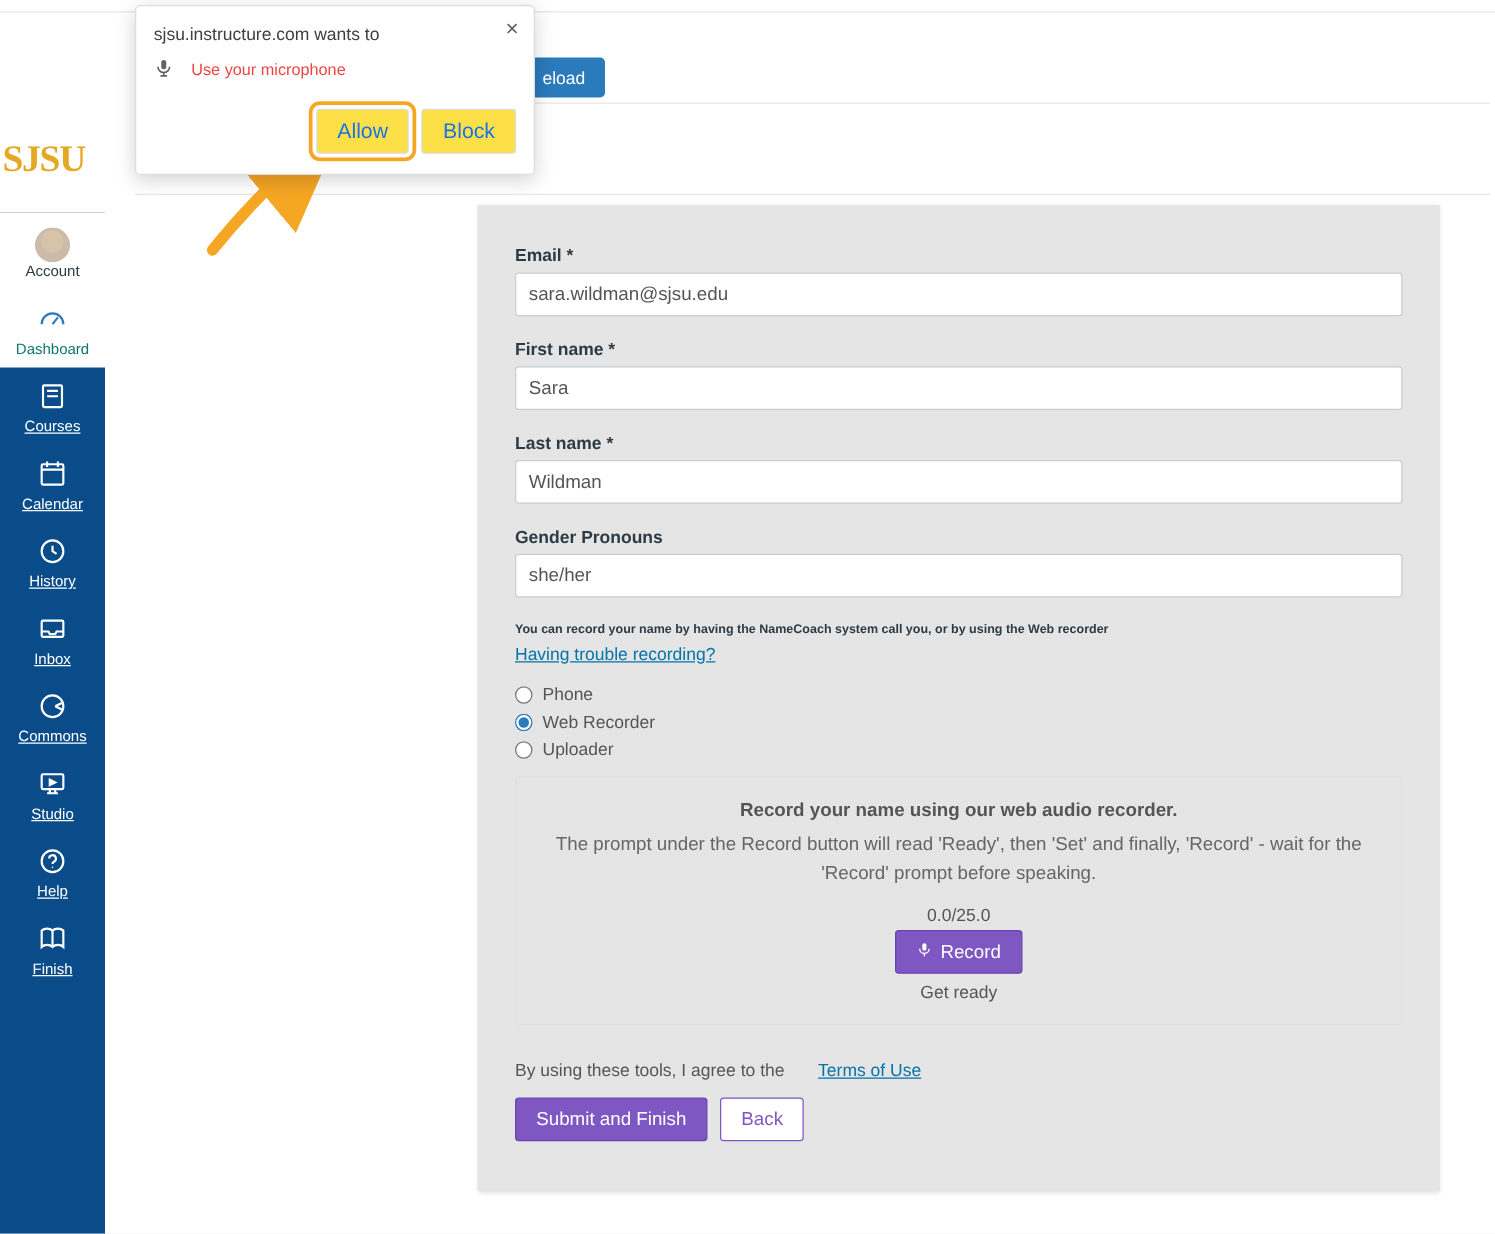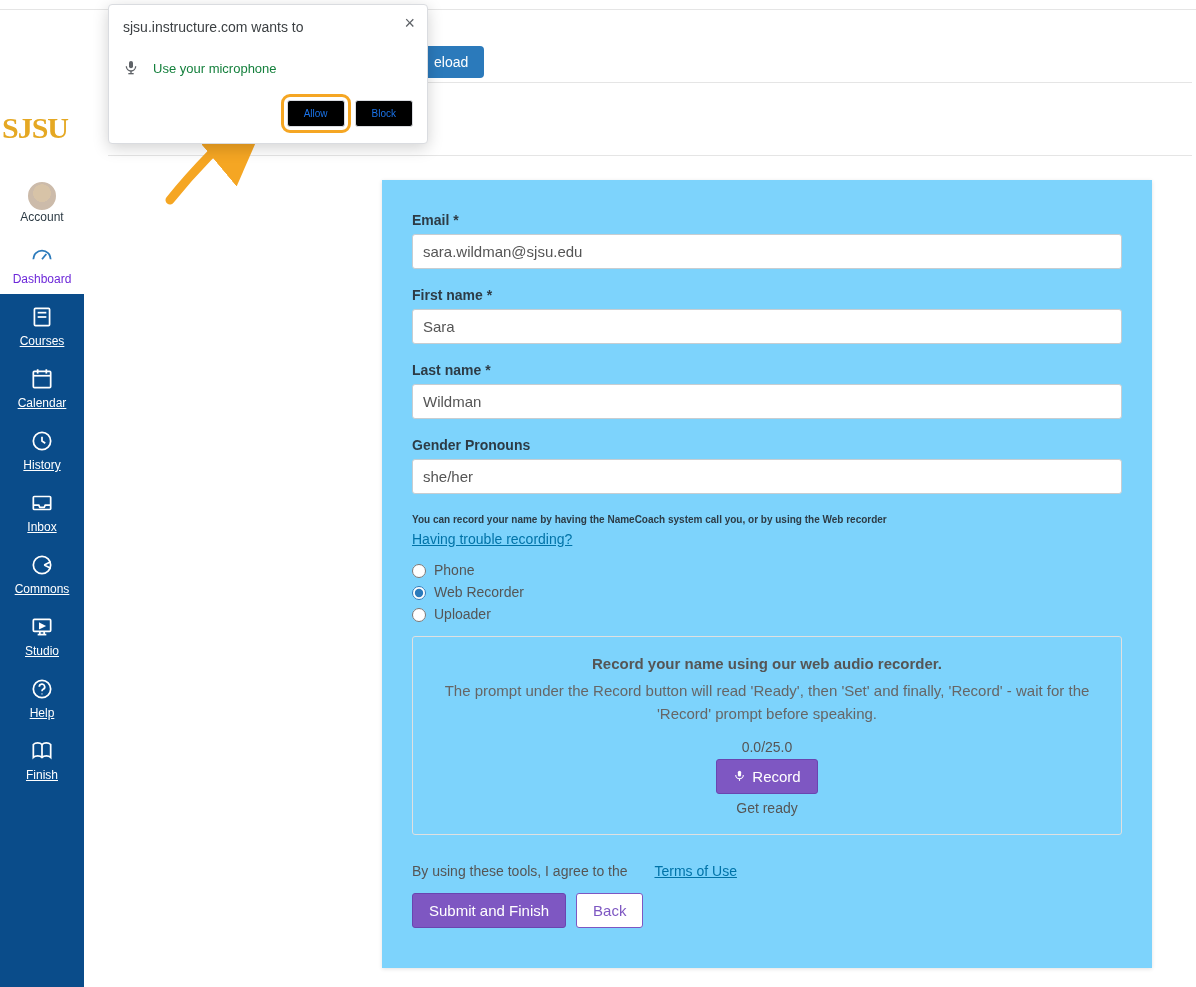--- a/index.html
+++ b/index.html
@@ -10,27 +10,27 @@
     .reload-wrap { position: absolute; top: 46px; left: 418px; }
     .reload-btn { background: #2b7abb; color: #fff; border: none; border-radius: 4px; padding: 8px 16px; font-size: 14px; cursor: pointer; }
 
     .sidebar { position: absolute; top: 170px; left: 0; width: 84px; bottom: 0; background: #0a4c8a; color: #fff; display: flex; flex-direction: column; align-items: center; }
     .logo-area { position: absolute; top: 98px; left: 2px; height: 60px; display: flex; align-items: center; color: #e5a823; font-weight: 900; font-size: 30px; letter-spacing: -1px; font-family: Georgia, serif; }
     .side-item { width: 84px; text-align: center; padding: 10px 2px 8px; font-size: 12px; cursor: pointer; text-decoration: none; }
     .side-item.active { background: #fff; color: #2b7abb; }
     .side-item .icon { display: block; margin: 0 auto 4px; height: 26px; }
     .side-item .label { text-decoration: underline; }
     .side-item.noline .label { text-decoration: none; }
-    .side-item.active .label { color: #6d28d9; }
+    .side-item.active .label { color: #0f766e; }
     .avatar { width: 32px; height: 32px; border-radius: 50%; background: radial-gradient(circle at 50% 40%, #d7c3a7 0 40%, #cba 41% 100%); border: 2px solid #fff; display: inline-block; }
 
     .content-border { position: absolute; top: 82px; left: 108px; right: 4px; border-top: 1px solid #e5e5e5; }
     .content-border2 { position: absolute; top: 155px; left: 108px; right: 4px; border-top: 1px solid #e5e5e5; }
 
-    .card { position: absolute; top: 180px; left: 382px; width: 770px; background: #7dd3fc; box-shadow: 0 1px 4px rgba(0,0,0,0.12); padding: 32px 30px 40px; }
+    .card { position: absolute; top: 164px; left: 382px; width: 770px; background: #e5e5e5; box-shadow: 0 1px 4px rgba(0,0,0,0.12); padding: 32px 30px 40px; }
 
     .flabel { font-weight: 700; font-size: 14px; color: #2d3b45; margin-top: 18px; margin-bottom: 6px; }
     .flabel:first-child { margin-top: 0; }
     .finput { width: 100%; border: 1px solid #c7cdd1; border-radius: 3px; padding: 8px 10px; font-size: 15px; color: #555; }
     .record-intro { font-weight: 700; font-size: 10px; margin-top: 20px; }
     .help-link { color: #0073a8; text-decoration: underline; font-size: 14px; display: inline-block; margin-top: 6px; }
 
     .radios { margin-top: 14px; font-size: 14px; color: #555; }
     .radio-row { display: flex; align-items: flex-end; gap: 8px; margin-bottom: 6px; cursor: pointer; }
     .radio-row input { accent-color: #2b7abb; width: 14px; height: 14px; }
@@ -44,23 +44,23 @@
 
     .terms-row { font-size: 14px; color: #555; margin-top: 28px; }
     .terms-row a { color: #0073a8; text-decoration: underline; margin-left: 23px; }
 
     .actions { margin-top: 14px; display: flex; gap: 10px; }
     .submit-btn { background: #7e57c2; color: #fff; border: 1px solid #6a45b0; border-radius: 3px; padding: 8px 16px; font-size: 15px; cursor: pointer; }
     .back-btn { background: #fff; color: #7e57c2; border: 1px solid #7e57c2; border-radius: 3px; padding: 8px 16px; font-size: 15px; cursor: pointer; }
 
     .perm-popup { position: absolute; top: 4px; left: 108px; width: 320px; background: #fff; border: 1px solid #dadce0; border-radius: 4px; box-shadow: 0 4px 16px rgba(0,0,0,0.18); padding: 14px 14px 16px; z-index: 10; }
     .perm-title { font-size: 14px; color: #3c4043; }
-    .perm-row { display: flex; align-items: center; gap: 14px; margin-top: 24px; font-size: 13px; color: #15803d; }
+    .perm-row { display: flex; align-items: center; gap: 14px; margin-top: 11px; font-size: 13px; color: #ef4444; }
     .perm-actions { display: flex; gap: 10px; justify-content: flex-end; margin-top: 22px; }
-    .perm-btn { border: 1px solid #dadce0; background: #000000; color: #1a73e8; padding: 7px 16px; font-size: 10px; border-radius: 3px; cursor: pointer; }
+    .perm-btn { border: 1px solid #dadce0; background: #fde047; color: #1a73e8; padding: 7px 16px; font-size: 17px; border-radius: 3px; cursor: pointer; }
     .perm-btn.allow { outline: 3px solid #f5a623; outline-offset: 3px; }
     .perm-close { position: absolute; top: 6px; right: 6px; cursor: pointer; font-size: 18px; color: #5f6368; padding: 2px 6px; }
 
     .arrow-svg { position: absolute; top: 80px; left: 150px; z-index: 8; pointer-events: none; }
 
     svg.icon-svg { width: 26px; height: 26px; }
     .white-stroke { stroke: #fff; fill: none; stroke-width: 1.6; }
     .blue-stroke { stroke: #2b7abb; fill: none; stroke-width: 1.6; }
   </style>
 </head>

